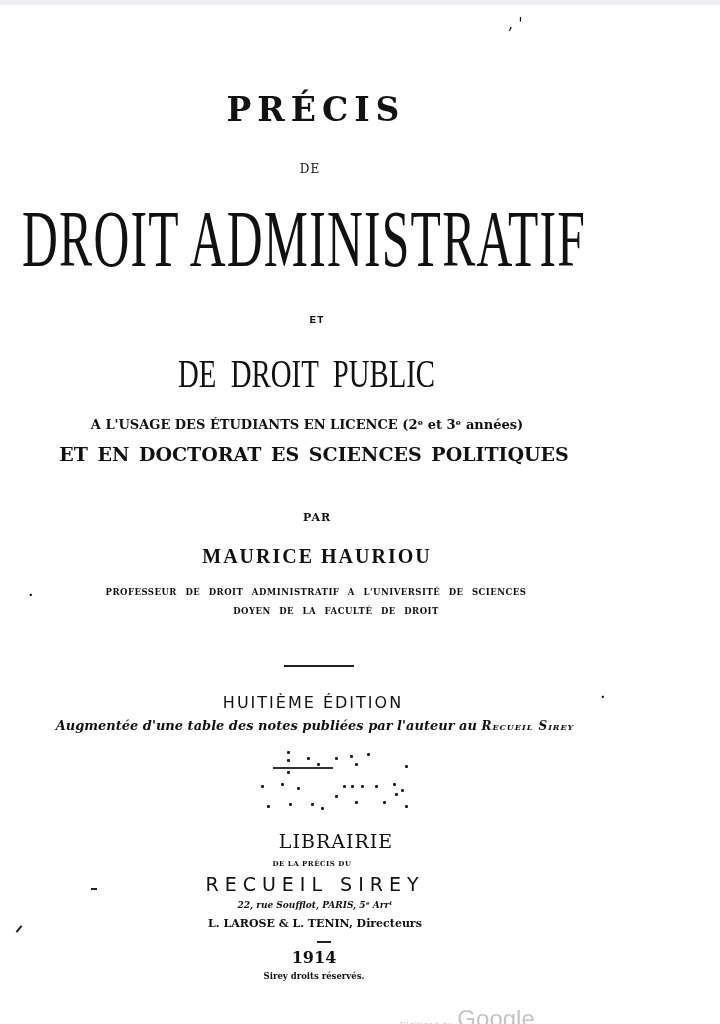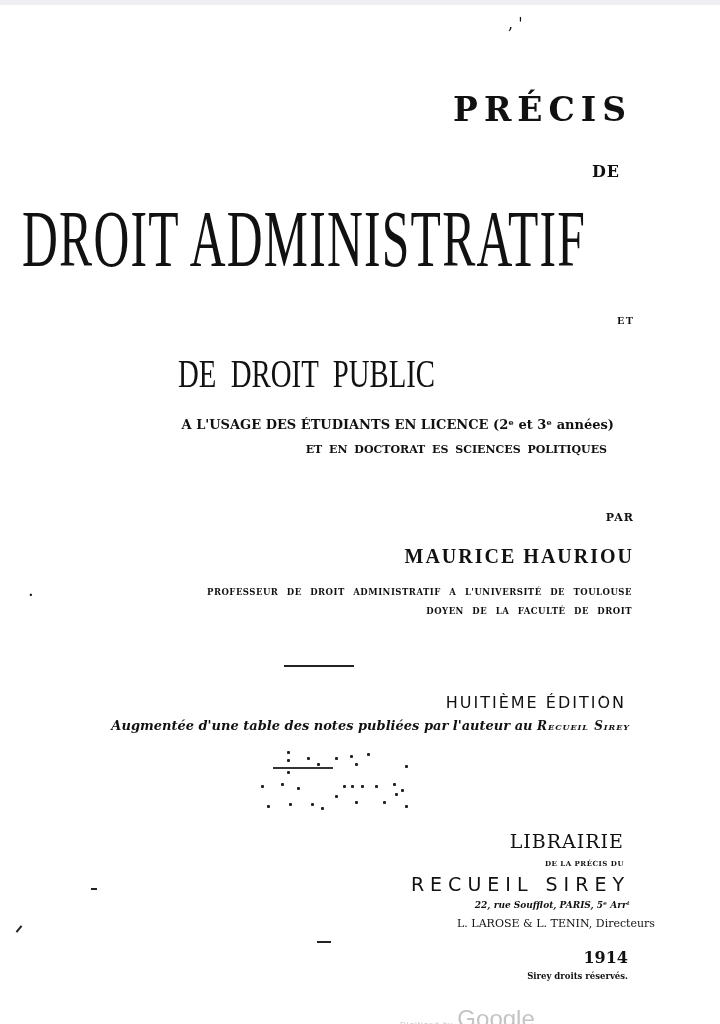--- a/index.html
+++ b/index.html
@@ -2,55 +2,55 @@
 <html><head>
   <meta charset="utf-8">
   <style>
     html, body { margin: 0; padding: 0; }
     body {
       width: 720px; height: 1024px; overflow: hidden;
       background: #ffffff; position: relative;
       font-family: "DejaVu Serif", serif; color: #111;
     }
     .top-strip { position: absolute; left: 0; top: 0; width: 720px; height: 5px; background: #eeeef3; }
-    .abs { position: absolute; left: 0; width: 720px; text-align: right; white-space: nowrap; }
+    .abs { position: absolute; left: 0; width: 720px; text-align: center; white-space: nowrap; }
     .mark { position: absolute; color: #111; font-family: "DejaVu Serif", serif; }
 
     .precis { top: 90px; font-family: "DejaVu Serif", serif; font-weight: bold; font-size: 33px; letter-spacing: 6px; left: 0; width: 632px; }
-    .de1 { top: 162px; font-family: "DejaVu Serif", serif; font-weight: bold; font-size: 16px; letter-spacing: 1px; left: 0; width: 620px; }
+    .de1 { top: 162px; font-family: "DejaVu Serif", serif; font-weight: normal; font-size: 12px; letter-spacing: 1px; left: 0; width: 620px; }
     .droit-admin {
       top: 194px; left: 22px; width: 566px; text-align: left;
       font-family: "Liberation Serif", serif; font-size: 80px; line-height: 90px;
       transform: scaleX(0.62); transform-origin: left top; letter-spacing: 2px;
       width: auto;
     }
-    .et1 { top: 314px; font-family: Liberation Serif, serif; font-weight: bold; font-size: 11px; letter-spacing: 1px; left: 0; width: 634px; }
+    .et1 { top: 314px; font-family: Liberation Mono, monospace; font-weight: bold; font-size: 11px; letter-spacing: 1px; left: 0; width: 634px; }
     .public {
       top: 352px; left: 178px; text-align: left; width: auto;
       font-family: "Liberation Serif", serif; font-size: 40px; line-height: 44px;
       transform: scaleX(0.72); transform-origin: left top; word-spacing: 10px;
     }
     .usage1 { top: 417px; left: 0; width: 614px; font-family: "DejaVu Serif", serif; font-weight: bold; font-size: 13px; }
-    .usage2 { top: 443px; left: 3px; width: 604px; font-family: "DejaVu Serif", serif; font-weight: bold; font-size: 11px; word-spacing: 3px; }
+    .usage2 { top: 443px; left: 12px; width: 604px; font-family: "DejaVu Serif", serif; font-weight: bold; font-size: 19px; word-spacing: 3px; }
     .par { top: 511px; left: 0; width: 634px; font-family: "DejaVu Serif", serif; font-weight: bold; font-size: 11px; letter-spacing: 1px; }
     .author { top: 545px; left: 0; width: 634px; font-family: Liberation Serif, serif; font-weight: bold; font-size: 20px; letter-spacing: 2px; }
     .prof1 { top: 587px; left: 0; width: 632px; font-family: "DejaVu Serif", serif; font-weight: bold; font-size: 8.5px; word-spacing: 5px; letter-spacing: 0.5px; }
-    .prof2 { top: 606px; left: 0; width: 632px; font-family: "DejaVu Serif", serif; font-weight: bold; font-size: 8.5px; word-spacing: 5px; letter-spacing: 0.5px; }
+    .prof2 { top: 606px; left: 0; width: 632px; font-family: "DejaVu Serif", serif; font-weight: bold; font-size: 8.5px; word-spacing: 5px; letter-spacing: 0.5px; padding-left: 20px; }
     .rule { position: absolute; top: 665px; left: 284px; width: 70px; height: 2px; background: #222; }
     .edition { top: 693px; left: 0; width: 626px; font-family: "DejaVu Sans", sans-serif; font-size: 16px; letter-spacing: 2px; }
     .augm { top: 718px; left: 0; width: 630px; font-family: "DejaVu Serif", serif; font-style: italic; font-weight: bold; font-size: 13px; }
     .augm .sc { font-variant: small-caps; font-size: 12px; letter-spacing: 1px; }
     .noise { position: absolute; top: 745px; left: 255px; width: 160px; height: 65px; }
     .noise span { position: absolute; width: 3px; height: 3px; background: #222; border-radius: 1px; }
     .noise .dash { height: 2px; background: #333; border-radius: 0; }
-    .librairie { top: 830px; left: 0; width: 624px; font-family: "DejaVu Serif", serif; font-size: 19px; letter-spacing: 1px; }
+    .librairie { top: 830px; left: 0; width: 624px; font-family: "DejaVu Serif", serif; font-size: 19px; letter-spacing: 1px; padding-left: 24px; }
     .delasoc { top: 859px; left: 0; width: 624px; font-family: "DejaVu Serif", serif; font-weight: bold; font-size: 7px; letter-spacing: 0.5px; }
     .recueil { top: 873px; left: 0; width: 630px; font-family: "DejaVu Sans", sans-serif; font-size: 19px; letter-spacing: 6px; }
     .address { top: 900px; left: 0; width: 630px; font-family: "DejaVu Serif", serif; font-style: italic; font-weight: bold; font-size: 9px; }
-    .directors { top: 917px; left: 0; width: 630px; font-family: "DejaVu Serif", serif; font-weight: normal; font-size: 11px; padding-left: 25px; }
+    .directors { top: 917px; left: 0; width: 630px; font-family: "DejaVu Serif", serif; font-weight: bold; font-size: 11px; }
     .shortrule { position: absolute; top: 941px; left: 317px; width: 14px; height: 2px; background: #222; }
     .year { top: 948px; left: 0; width: 628px; font-family: "DejaVu Serif", serif; font-weight: bold; font-size: 16px; }
     .rights { top: 971px; left: 0; width: 628px; font-family: "DejaVu Serif", serif; font-weight: bold; font-size: 8.5px; }
     .watermark { position: absolute; top: 1005px; left: 400px; font-family: "Liberation Sans", sans-serif; color: #c4c4c4; white-space: nowrap; }
     .watermark .small { font-size: 8px; letter-spacing: 1px; vertical-align: baseline; margin-right: 4px; }
     .watermark .big { font-size: 24px; letter-spacing: 0px; }
   </style>
 </head>
 <body>
 
@@ -66,21 +66,21 @@
 <div class="abs de1">DE</div>
 <div class="abs droit-admin">DROIT ADMINISTRATIF</div>
 <div class="abs et1">ET</div>
 <div class="abs public">DE DROIT PUBLIC</div>
 
 <div class="abs usage1">A L'USAGE DES ÉTUDIANTS EN LICENCE (2ᵉ et 3ᵉ années)</div>
 <div class="abs usage2">ET EN DOCTORAT ES SCIENCES POLITIQUES</div>
 
 <div class="abs par">PAR</div>
 <div class="abs author">MAURICE HAURIOU</div>
-<div class="abs prof1">PROFESSEUR DE DROIT ADMINISTRATIF A L'UNIVERSITÉ DE TOULOUSE</div>
+<div class="abs prof1">PROFESSEUR DE DROIT ADMINISTRATIF A L'UNIVERSITÉ DE SCIENCES</div>
 <div class="abs prof2">DOYEN DE LA FACULTÉ DE DROIT</div>
 
 <div class="rule"></div>
 
 <div class="abs edition">HUITIÈME ÉDITION</div>
 <div class="abs augm"><span>Augmentée d'une table des notes publiées par l'auteur au </span><span class="sc">Recueil Sirey</span></div>
 
 <div class="noise">
   <span class="dash" style="left:18px;top:22px;width:60px;"></span>
   <span style="left:32px;top:6px;"></span>

